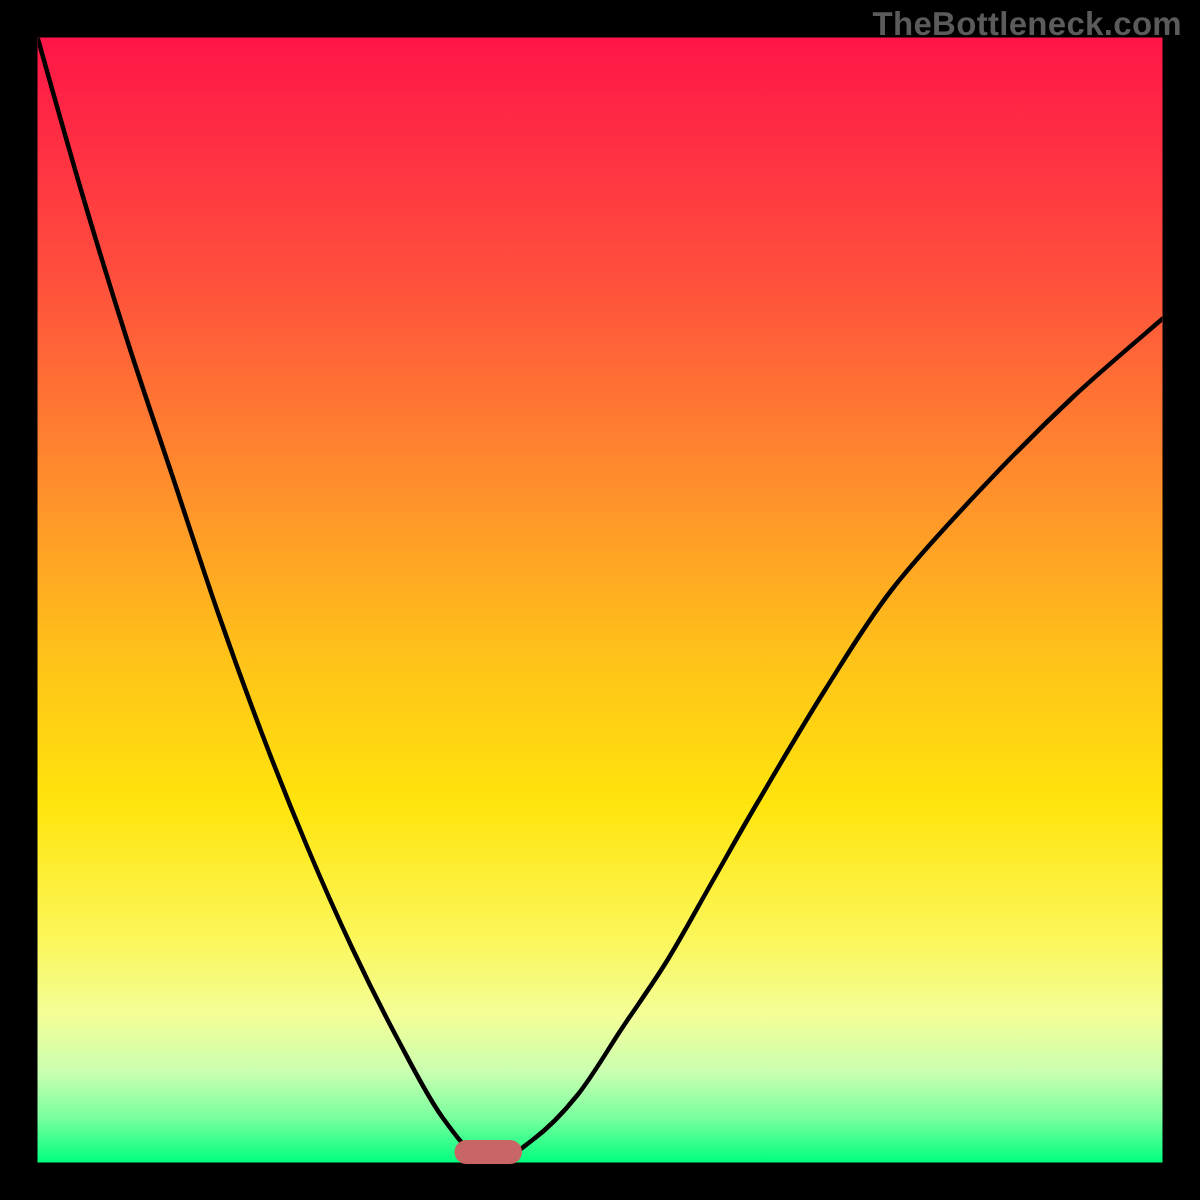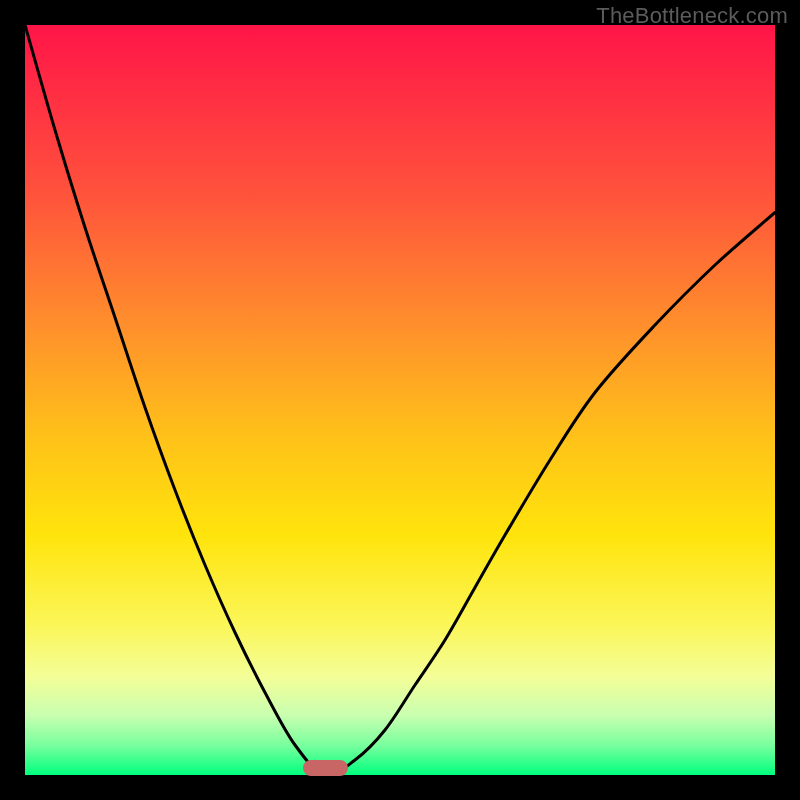--- a/index.html
+++ b/index.html
@@ -36,21 +36,21 @@
       #7aff9e 96%,
       #00ff7e 100%
     );
   }
   .watermark {
     position: absolute;
     top: 3px;
     right: 12px;
     color: #5b5b5b;
     font-size: 22px;
-    font-weight: 400;
+    font-weight: 700;
     letter-spacing: 0.2px;
     user-select: none;
   }
   svg.overlay {
     position: absolute;
     left: 0;
     top: 0;
     width: 750px;
     height: 750px;
   }

